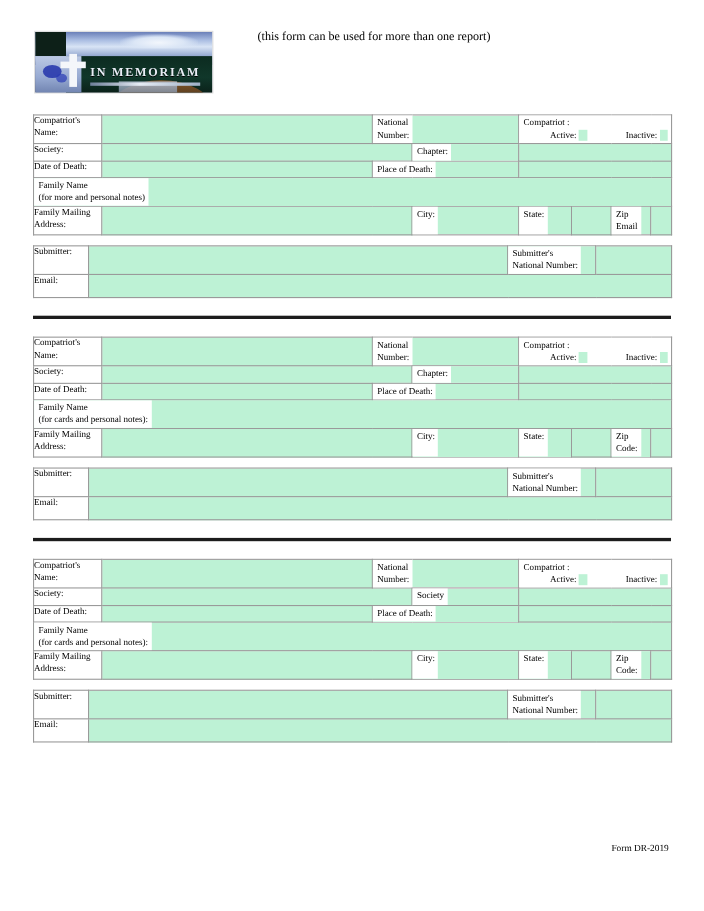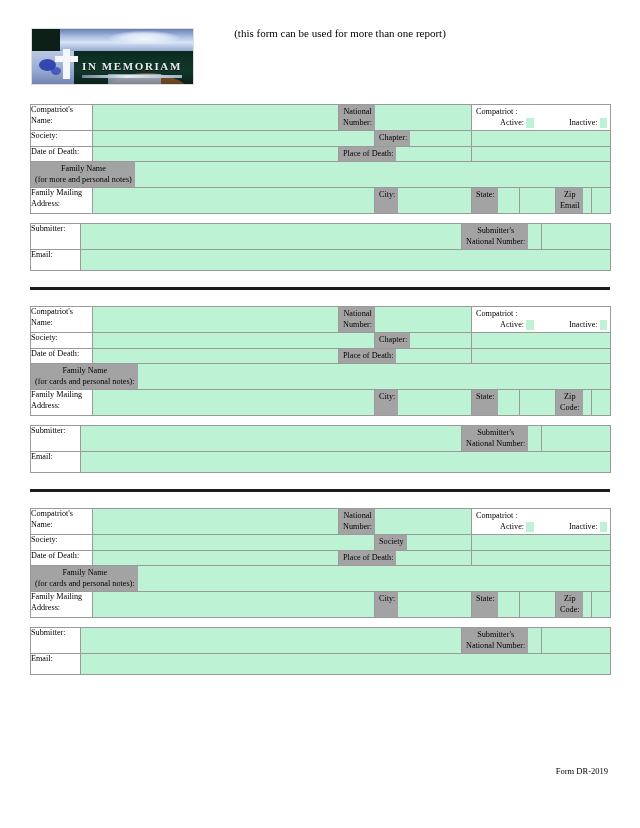--- a/index.html
+++ b/index.html
@@ -166,26 +166,25 @@
   td.fld {
     background: #bdf2d5;
   }
   td.lblfld {
     background: #bdf2d5;
     position: relative;
     padding: 0;
   }
   td.lblfld .inner {
     display: inline-block;
-    background: #a3a3a3;
+    background: #ffffff;
     padding: 2px 3px 2px 4px;
     white-space: nowrap;
     height: 100%;
     box-sizing: border-box;
-    text-align: center;
   }
   .two-line { line-height: 10.5px; }
 
   
   .ai-wrap {
     position: relative;
     background: #ffffff;
     height: 100%;
     padding: 2px 3px 2px 4px;
     box-sizing: border-box;

